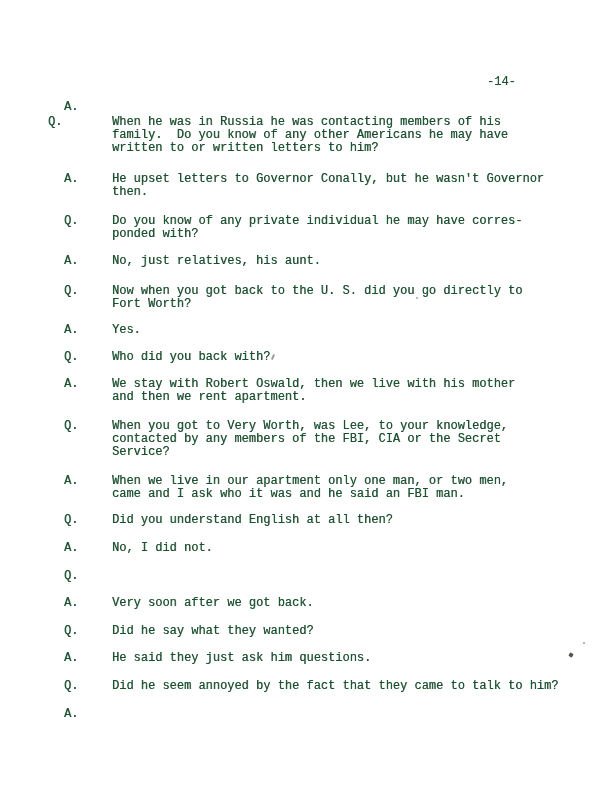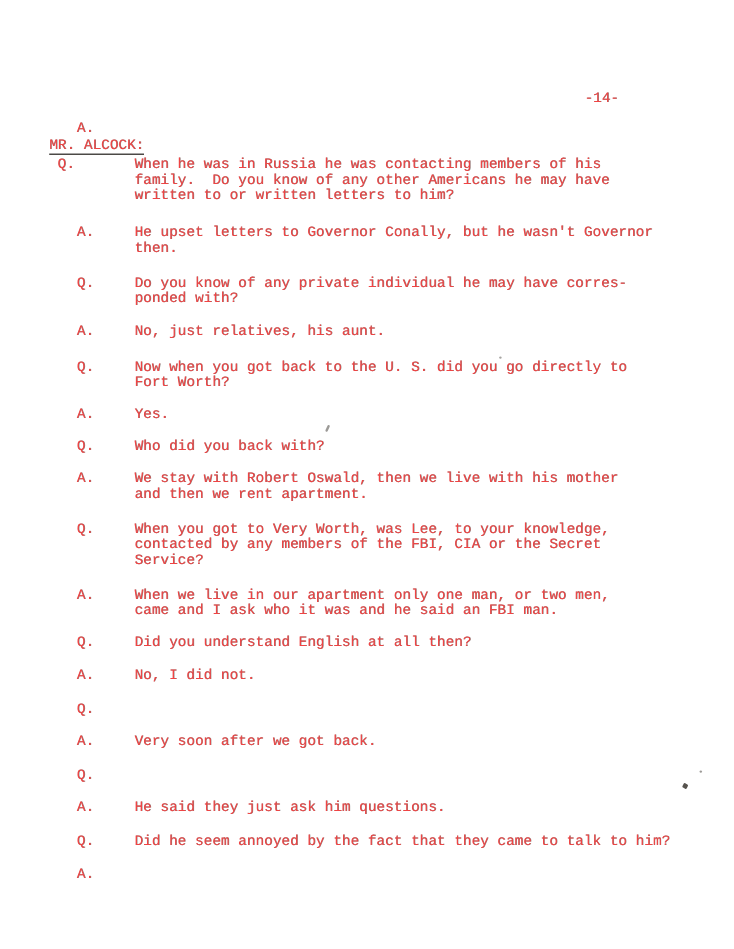--- a/index.html
+++ b/index.html
@@ -5,21 +5,21 @@
   html, body { margin: 0; padding: 0; background: #ffffff; }
   .page {
     position: relative;
     width: 612px;
     height: 791px;
     background: #ffffff;
     overflow: hidden;
     font-family: "Liberation Mono", "DejaVu Sans Mono", monospace;
     font-size: 12px;
     line-height: 13px;
-    color: #ef4444;
+    color: #14532d;
     text-shadow: 0.4px 0 0 rgba(32, 29, 26, 0.55);
   }
   .page-number {
     position: absolute;
     top: 76px;
     left: 487px;
     white-space: pre;
   }
   .content {
     position: absolute;
@@ -57,23 +57,20 @@
 <div class="page">
 
   <div class="page-number">-14-</div>
 
   <div class="content">
 
     <div class="qa-block">
       <span class="label">A.</span>
     </div>
 
-    <div class="speaker-heading">
-      <span class="underlined">MR. ALCOCK:</span>
-    </div>
 
     <div class="qa-block first-q" style="margin-top:2px">
       <span class="label">Q.</span>
       <span class="text">When he was in Russia he was contacting members of his
 family.  Do you know of any other Americans he may have
 written to or written letters to him?</span>
     </div>
 
     <div class="qa-block" style="margin-top:18px">
       <span class="label">A.</span>
@@ -141,20 +138,21 @@
       <span class="label">Q.</span>
     </div>
 
     <div class="qa-block" style="margin-top:14px">
       <span class="label">A.</span>
       <span class="text">Very soon after we got back.</span>
     </div>
 
     <div class="qa-block" style="margin-top:15px">
       <span class="label">Q.</span>
+      <span class="text">Did he say what they wanted?</span>
     </div>
 
     <div class="qa-block" style="margin-top:14px">
       <span class="label">A.</span>
       <span class="text">He said they just ask him questions.</span>
     </div>
 
     <div class="qa-block" style="margin-top:15px">
       <span class="label">Q.</span>
       <span class="text">Did he seem annoyed by the fact that they came to talk to him?</span>

